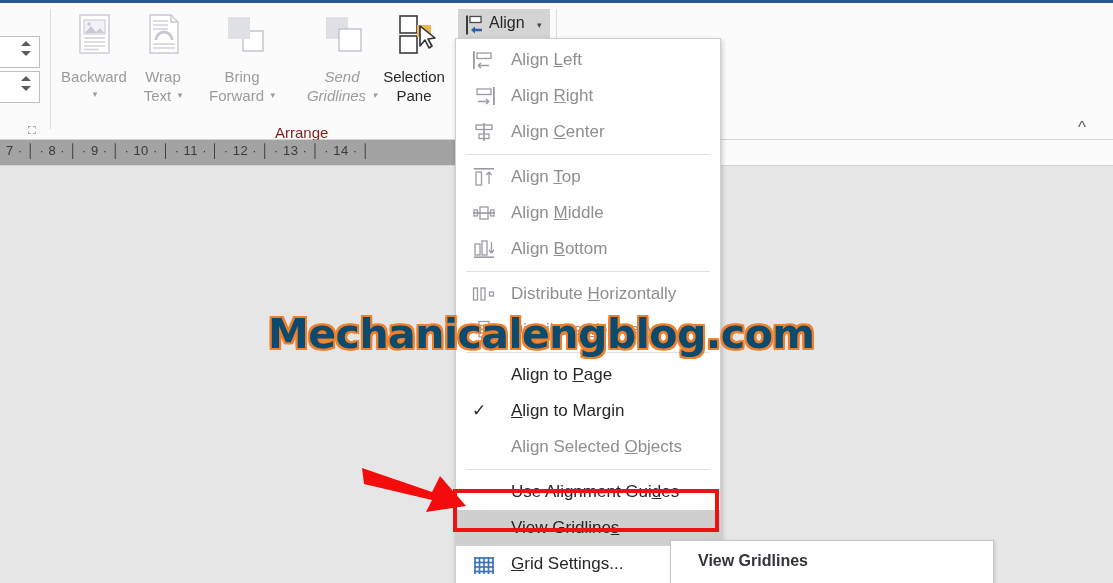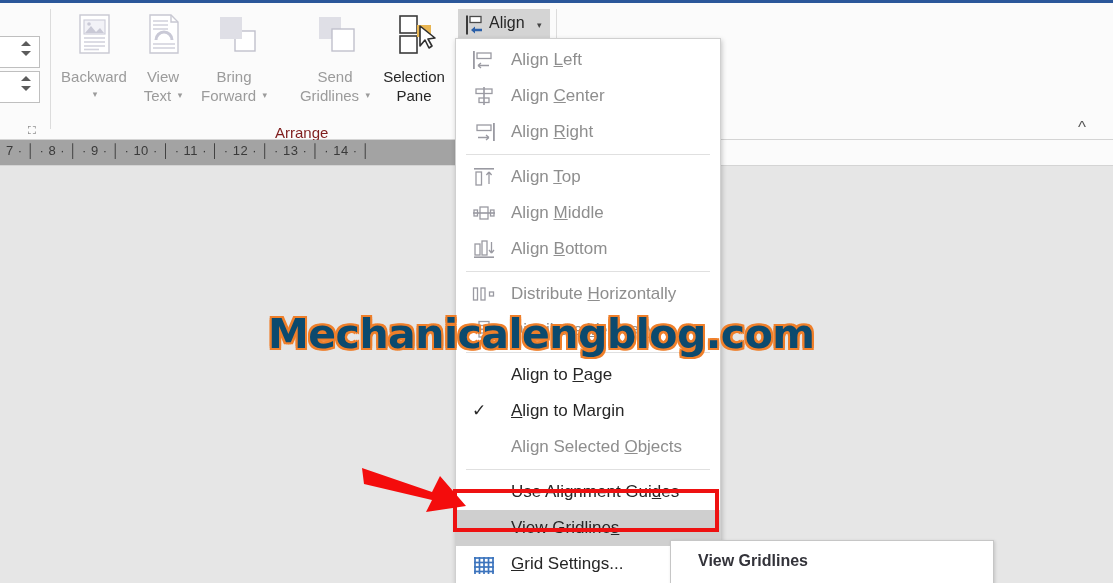--- a/index.html
+++ b/index.html
@@ -149,38 +149,38 @@
           <g stroke="#d4d4de" stroke-width="1.6">
             <line x1="18" y1="10" x2="33" y2="10"></line>
               <line x1="18" y1="14" x2="33" y2="14"></line>
             <line x1="18" y1="18" x2="33" y2="18"></line>
             <line x1="18" y1="33" x2="40" y2="33"></line>
               <line x1="18" y1="37" x2="40" y2="37"></line>
           </g>
           <path d="M21 29 a8 8 0 0 1 16 0" fill="none" stroke="#c9c9d6" stroke-width="3"></path>
         </svg>
       </span>
-      <span class="lbl">View</span>
+      <span class="lbl">Wrap</span>
       <span class="lbl" style="display:inline-block;">Text</span>
       <span class="caret">▾</span>
     </div>
 
-    <div class="rbtn" style="left:192px;width:84px;">
+    <div class="rbtn" style="left:200px;width:84px;">
       <span class="glyph">
         <svg width="56" height="56" viewBox="0 0 56 56">
           <rect x="29" y="20" width="20" height="20" fill="#ffffff" stroke="#c0c0cc" stroke-width="1.4"></rect>
           <rect x="14" y="6" width="22" height="22" fill="#dfdfe6"></rect>
         </svg>
       </span>
       <span class="lbl">Bring</span>
       <span class="lbl" style="display:inline-block;">Forward</span>
       <span class="caret">▾</span>
     </div>
 
-    <div class="rbtn" style="left:290px;width:90px;">
+    <div class="rbtn" style="left:297px;width:90px;font-style:italic;">
       <span class="glyph">
         <svg width="56" height="56" viewBox="0 0 56 56">
           <rect x="12" y="6" width="22" height="22" fill="#dfdfe6"></rect>
           <rect x="25" y="18" width="22" height="22" fill="#ffffff" stroke="#c0c0cc" stroke-width="1.4"></rect>
         </svg>
       </span>
       <span class="lbl">Send</span>
       <span class="lbl" style="display:inline-block;">Gridlines</span>
       <span class="caret">▾</span>
     </div>
@@ -227,32 +227,32 @@
 <div class="menu" id="menu-root">
     <div class="mi"><span class="mi-ico">
         <svg width="24" height="20" viewBox="0 0 24 20">
           <rect x="1" y="1" width="1.8" height="18" fill="#9a9aa2"></rect>
           <rect x="5" y="3" width="14" height="5.5" fill="none" stroke="#9a9aa2" stroke-width="1.3"></rect>
           <path d="M6 15.5 h11 M6 15.5 l3 -2.6 M6 15.5 l3 2.6" fill="none" stroke="#9a9aa2" stroke-width="1.3"></path>
         </svg>
       </span><span>Align <span class="u">L</span>eft</span></div>
     <div class="mi"><span class="mi-ico">
         <svg width="24" height="20" viewBox="0 0 24 20">
+          <rect x="21" y="1" width="1.8" height="18" fill="#9a9aa2"></rect>
+          <rect x="5" y="3" width="14" height="5.5" fill="none" stroke="#9a9aa2" stroke-width="1.3"></rect>
+          <path d="M6 15.5 h11 M17 15.5 l-3 -2.6 M17 15.5 l-3 2.6" fill="none" stroke="#9a9aa2" stroke-width="1.3"></path>
+        </svg>
+      </span><span>Align <span class="u">R</span>ight</span></div>
+    <div class="mi"><span class="mi-ico">
+        <svg width="24" height="20" viewBox="0 0 24 20">
           <rect x="11.2" y="1" width="1.6" height="18" fill="#9a9aa2"></rect>
           <rect x="4" y="3" width="16" height="4.5" fill="none" stroke="#9a9aa2" stroke-width="1.3"></rect>
           <rect x="7" y="12" width="10" height="4.5" fill="none" stroke="#9a9aa2" stroke-width="1.3"></rect>
         </svg>
       </span><span>Align <span class="u">C</span>enter</span></div>
-    <div class="mi"><span class="mi-ico">
-        <svg width="24" height="20" viewBox="0 0 24 20">
-          <rect x="21" y="1" width="1.8" height="18" fill="#9a9aa2"></rect>
-          <rect x="5" y="3" width="14" height="5.5" fill="none" stroke="#9a9aa2" stroke-width="1.3"></rect>
-          <path d="M6 15.5 h11 M17 15.5 l-3 -2.6 M17 15.5 l-3 2.6" fill="none" stroke="#9a9aa2" stroke-width="1.3"></path>
-        </svg>
-      </span><span>Align <span class="u">R</span>ight</span></div>
     <div class="msep"></div>
     <div class="mi"><span class="mi-ico">
         <svg width="24" height="20" viewBox="0 0 24 20">
           <rect x="2" y="1" width="20" height="1.6" fill="#9a9aa2"></rect>
           <rect x="4" y="5" width="5.5" height="13" fill="none" stroke="#9a9aa2" stroke-width="1.3"></rect>
           <path d="M17 17 v-11 M17 5 l-2.6 3 M17 5 l2.6 3" fill="none" stroke="#9a9aa2" stroke-width="1.3"></path>
         </svg>
       </span><span>Align <span class="u">T</span>op</span></div>
     <div class="mi"><span class="mi-ico">
         <svg width="24" height="20" viewBox="0 0 24 20">

